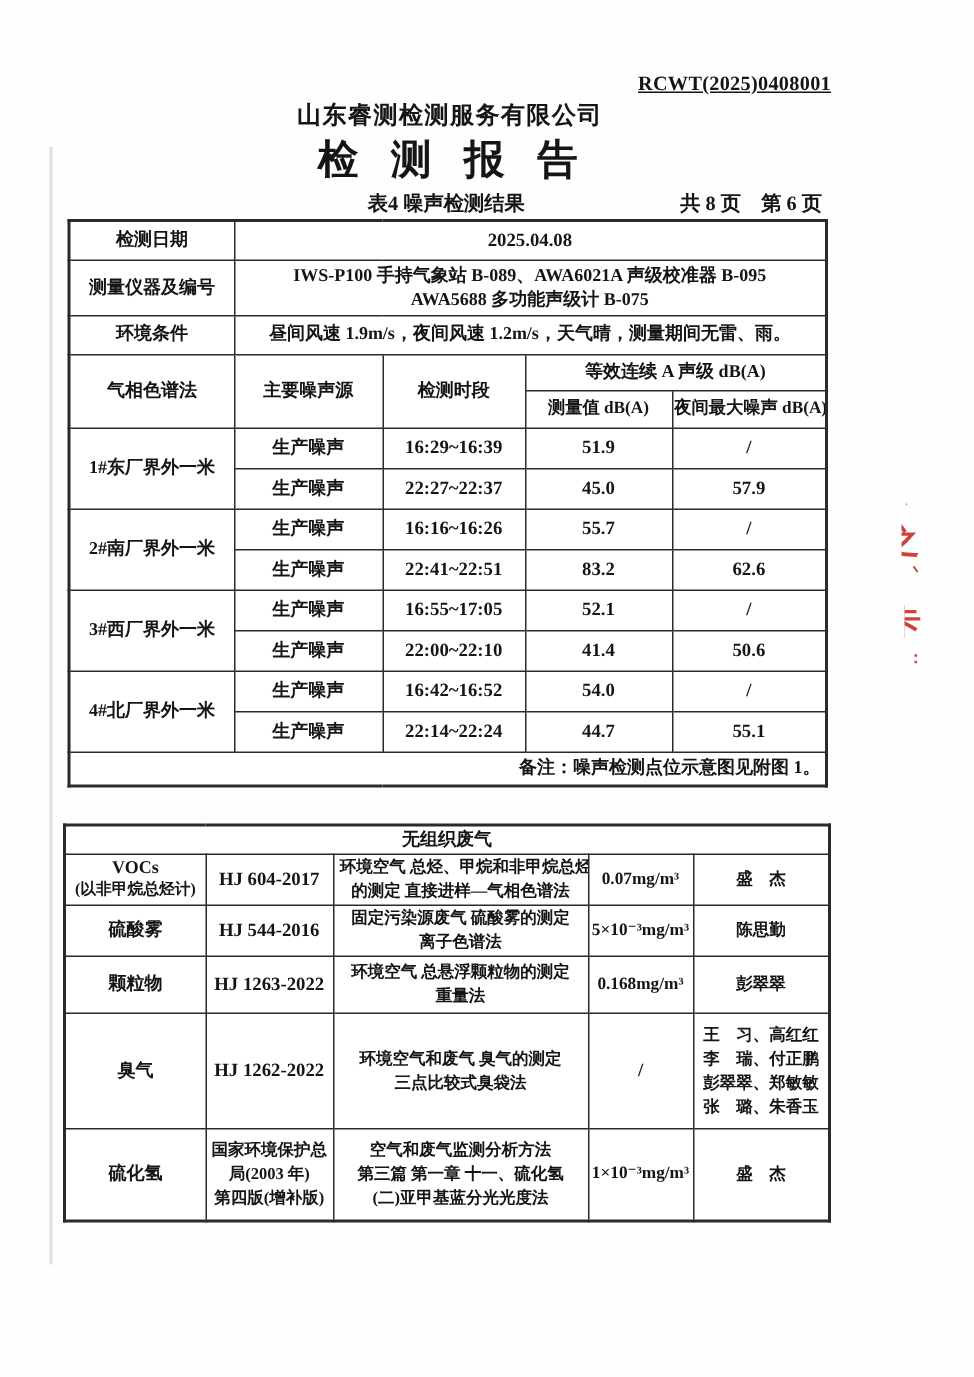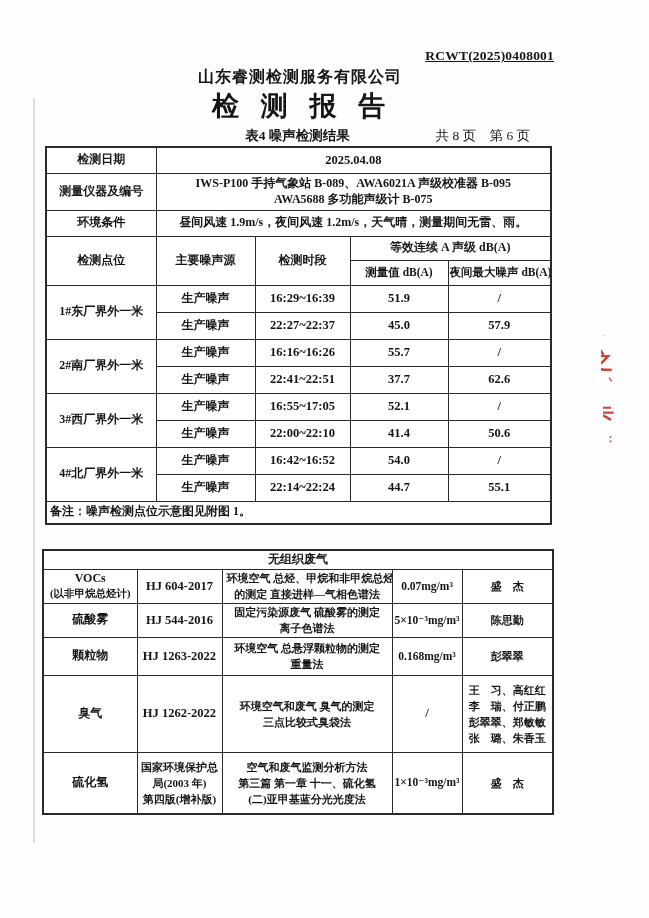--- a/index.html
+++ b/index.html
@@ -13,29 +13,29 @@
   }
   .page{position:absolute;inset:0;background:#fefefe;}
   .scan-line{position:absolute;left:33px;top:98px;width:2px;height:745px;background:#dedede;}
 
   
   .report-no{position:absolute;top:48px;right:95px;font-size:13.5px;font-weight:bold;letter-spacing:.2px;text-decoration:underline;}
   .company{position:absolute;top:67px;left:0;width:600px;text-align:center;font-size:16px;font-weight:bold;letter-spacing:1px;}
   .report-title{position:absolute;top:88px;left:0;width:600px;text-align:center;font-size:27px;font-weight:bold;word-spacing:9px;letter-spacing:3px;}
   .caption-row{position:absolute;top:127px;left:45px;width:505px;height:18px;}
   .caption{position:absolute;left:0;right:0;text-align:center;font-size:13.5px;font-weight:bold;}
-  .page-info{position:absolute;right:20px;top:0;font-size:13.5px;font-weight:normal;}
+  .page-info{position:absolute;right:2px;top:0;font-size:13.5px;font-weight:bold;}
 
   
   table{border-collapse:collapse;table-layout:fixed;position:absolute;background:#fff;}
   table.noise{left:45px;top:146px;width:505px;border:2px solid #2a2a2a;}
   table.appendix{left:42px;top:549px;width:510px;border:2px solid #2a2a2a;}
   td{border:1px solid #2a2a2a;text-align:center;vertical-align:middle;padding:0 3px;font-size:12px;font-weight:600;line-height:1.3;overflow:hidden;}
   .val{font-size:12.5px;}
-  .left{text-align:left;margin-left:12px;}
+  .left{text-align:right;margin-left:12px;}
   .th-small{font-size:11.5px;white-space:nowrap;padding:0 1px;margin-left:48px;}
   .two-line div{white-space:nowrap;}
   .meth{font-size:11px;line-height:16px;white-space:nowrap;padding:0 1px;}
   .item-sub{font-size:10.5px;white-space:nowrap;}
   .pers{font-size:11px;line-height:16px;white-space:nowrap;}
   .basis3{font-size:11px;line-height:16px;white-space:nowrap;}
   .appendix-title{position:absolute;top:529px;left:42px;width:510px;text-align:center;font-size:13.5px;font-weight:bold;}
 
   
   .frag{position:absolute;color:#c53228;font-weight:bold;overflow:hidden;opacity:.9;}
@@ -80,21 +80,21 @@
       <td colspan="4" class="two-line">
         <div>IWS-P100 手持气象站 B-089、AWA6021A 声级校准器 B-095</div>
         <div>AWA5688 多功能声级计 B-075</div>
       </td>
     </tr>
     <tr style="height:26px">
       <td>环境条件</td>
       <td colspan="4">昼间风速 1.9m/s，夜间风速 1.2m/s，天气晴，测量期间无雷、雨。</td>
     </tr>
     <tr style="height:24px">
-      <td rowspan="2">检测点位</td>
+      <td rowspan="2">气相色谱法</td>
       <td rowspan="2">主要噪声源</td>
       <td rowspan="2">检测时段</td>
       <td colspan="2">等效连续 A 声级 dB(A)</td>
     </tr>
     <tr style="height:25px">
       <td class="th-small">测量值 dB(A)</td>
       <td class="th-small">夜间最大噪声 dB(A)</td>
     </tr>
 
     <tr style="height:27px">
@@ -114,21 +114,21 @@
     <tr style="height:27px">
       <td rowspan="2">2#南厂界外一米</td>
       <td>生产噪声</td>
       <td class="val">16:16~16:26</td>
       <td class="val">55.7</td>
       <td class="val">/</td>
     </tr>
     <tr style="height:27px">
       <td>生产噪声</td>
       <td class="val">22:41~22:51</td>
-      <td class="val">37.7</td>
+      <td class="val">83.2</td>
       <td class="val">62.6</td>
     </tr>
 
     <tr style="height:27px">
       <td rowspan="2">3#西厂界外一米</td>
       <td>生产噪声</td>
       <td class="val">16:55~17:05</td>
       <td class="val">52.1</td>
       <td class="val">/</td>
     </tr>

